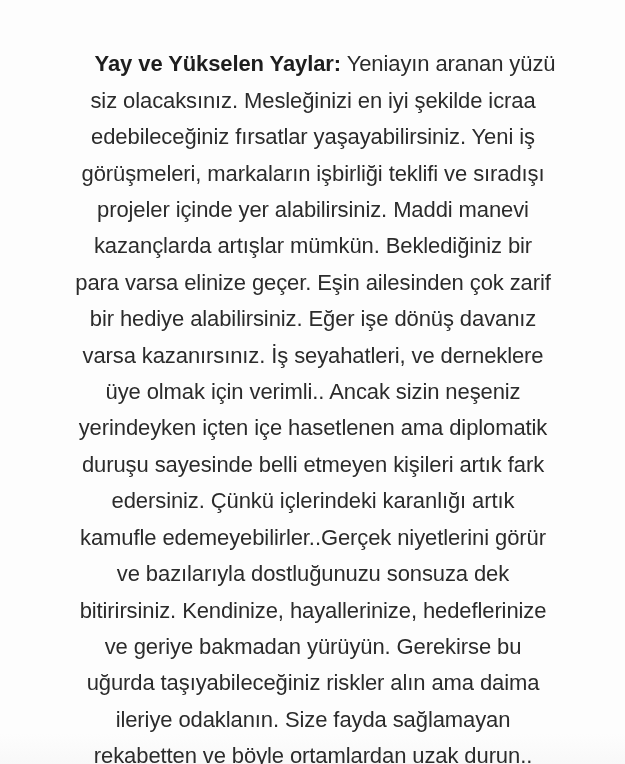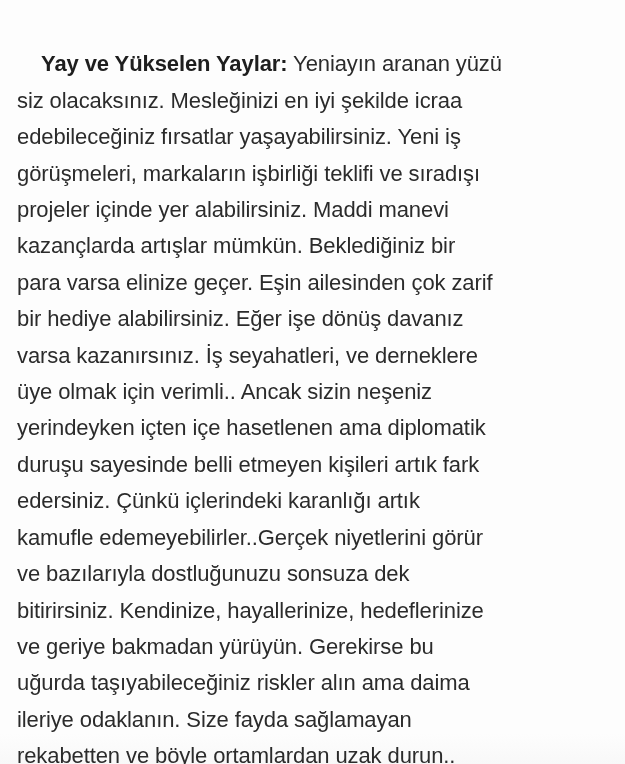--- a/index.html
+++ b/index.html
@@ -13,20 +13,21 @@
     background: #fdfdfd;
     font-family: "Liberation Sans", "DejaVu Sans", sans-serif;
   }
   .post-image {
     position: relative;
     width: 625px;
     height: 764px;
     background: linear-gradient(180deg, #fdfdfd 0%, #fdfdfd 96%, #f8f8f8 100%);
     box-sizing: border-box;
     padding: 10px 16px 0 17px;
+    text-align: center;
   }
   .article {
     white-space: pre;           
     overflow: hidden;
     font-size: 22px;
     line-height: 36.4px;
     letter-spacing: -0.1px;
     color: #2b2b2b;
     text-rendering: optimizeLegibility;
   }

